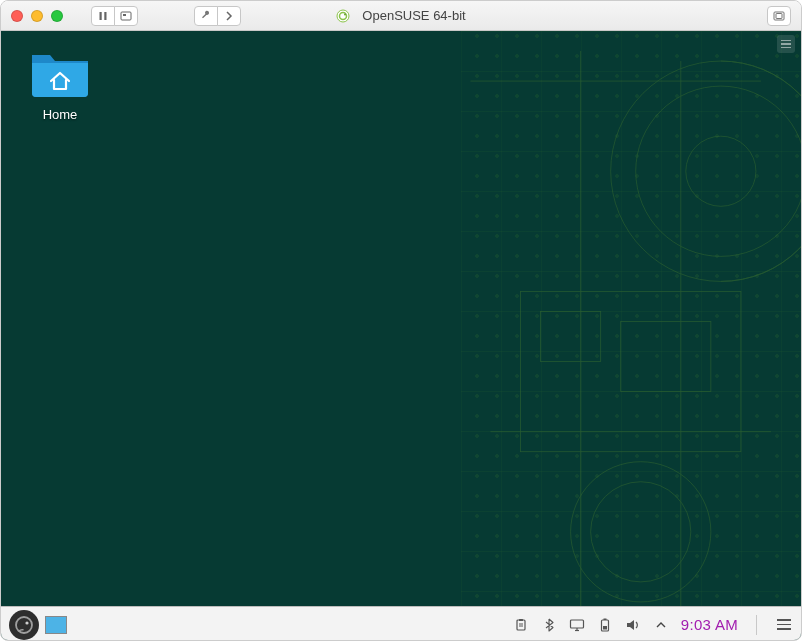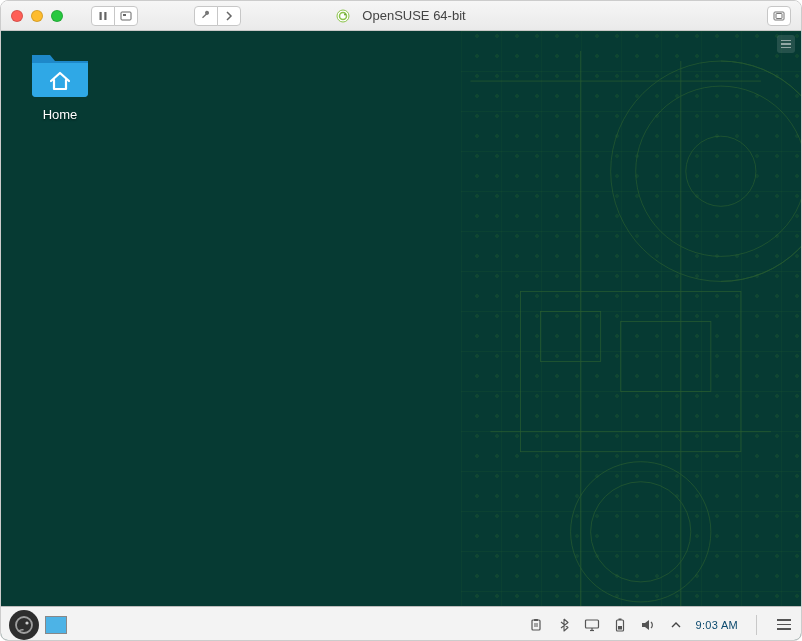--- a/index.html
+++ b/index.html
@@ -115,21 +115,21 @@
     .task-pager {
       width: 22px; height: 18px; background:#4db3e6;
       border:1px solid #888;
     }
     .task-tray {
       margin-left:auto; display:flex; align-items:center; gap:12px;
       color:#444;
     }
     .tray-icon { width:16px; height:16px; display:flex; align-items:center; justify-content:center; }
     .tray-sep { width:1px; height:20px; background:#c8c8c8; margin:0 6px; }
-    .tray-time { font-size:11px; color:#0c4a6e; letter-spacing:0.3px; }
+    .tray-time { font-size:15px; color:#a21caf; letter-spacing:0.3px; }
     .tray-menu-btn { width:18px; display:flex; flex-direction:column; gap:3px; align-items:center; }
     .tray-menu-btn span { width:14px; height:1.5px; background:#555; }
     .tray-arrow { font-size:10px; }
   </style>
 </head>
 <body>
 
 <div class="mac-titlebar">
   <div class="traffic-lights">
     <div class="traffic-light tl-red"></div>

